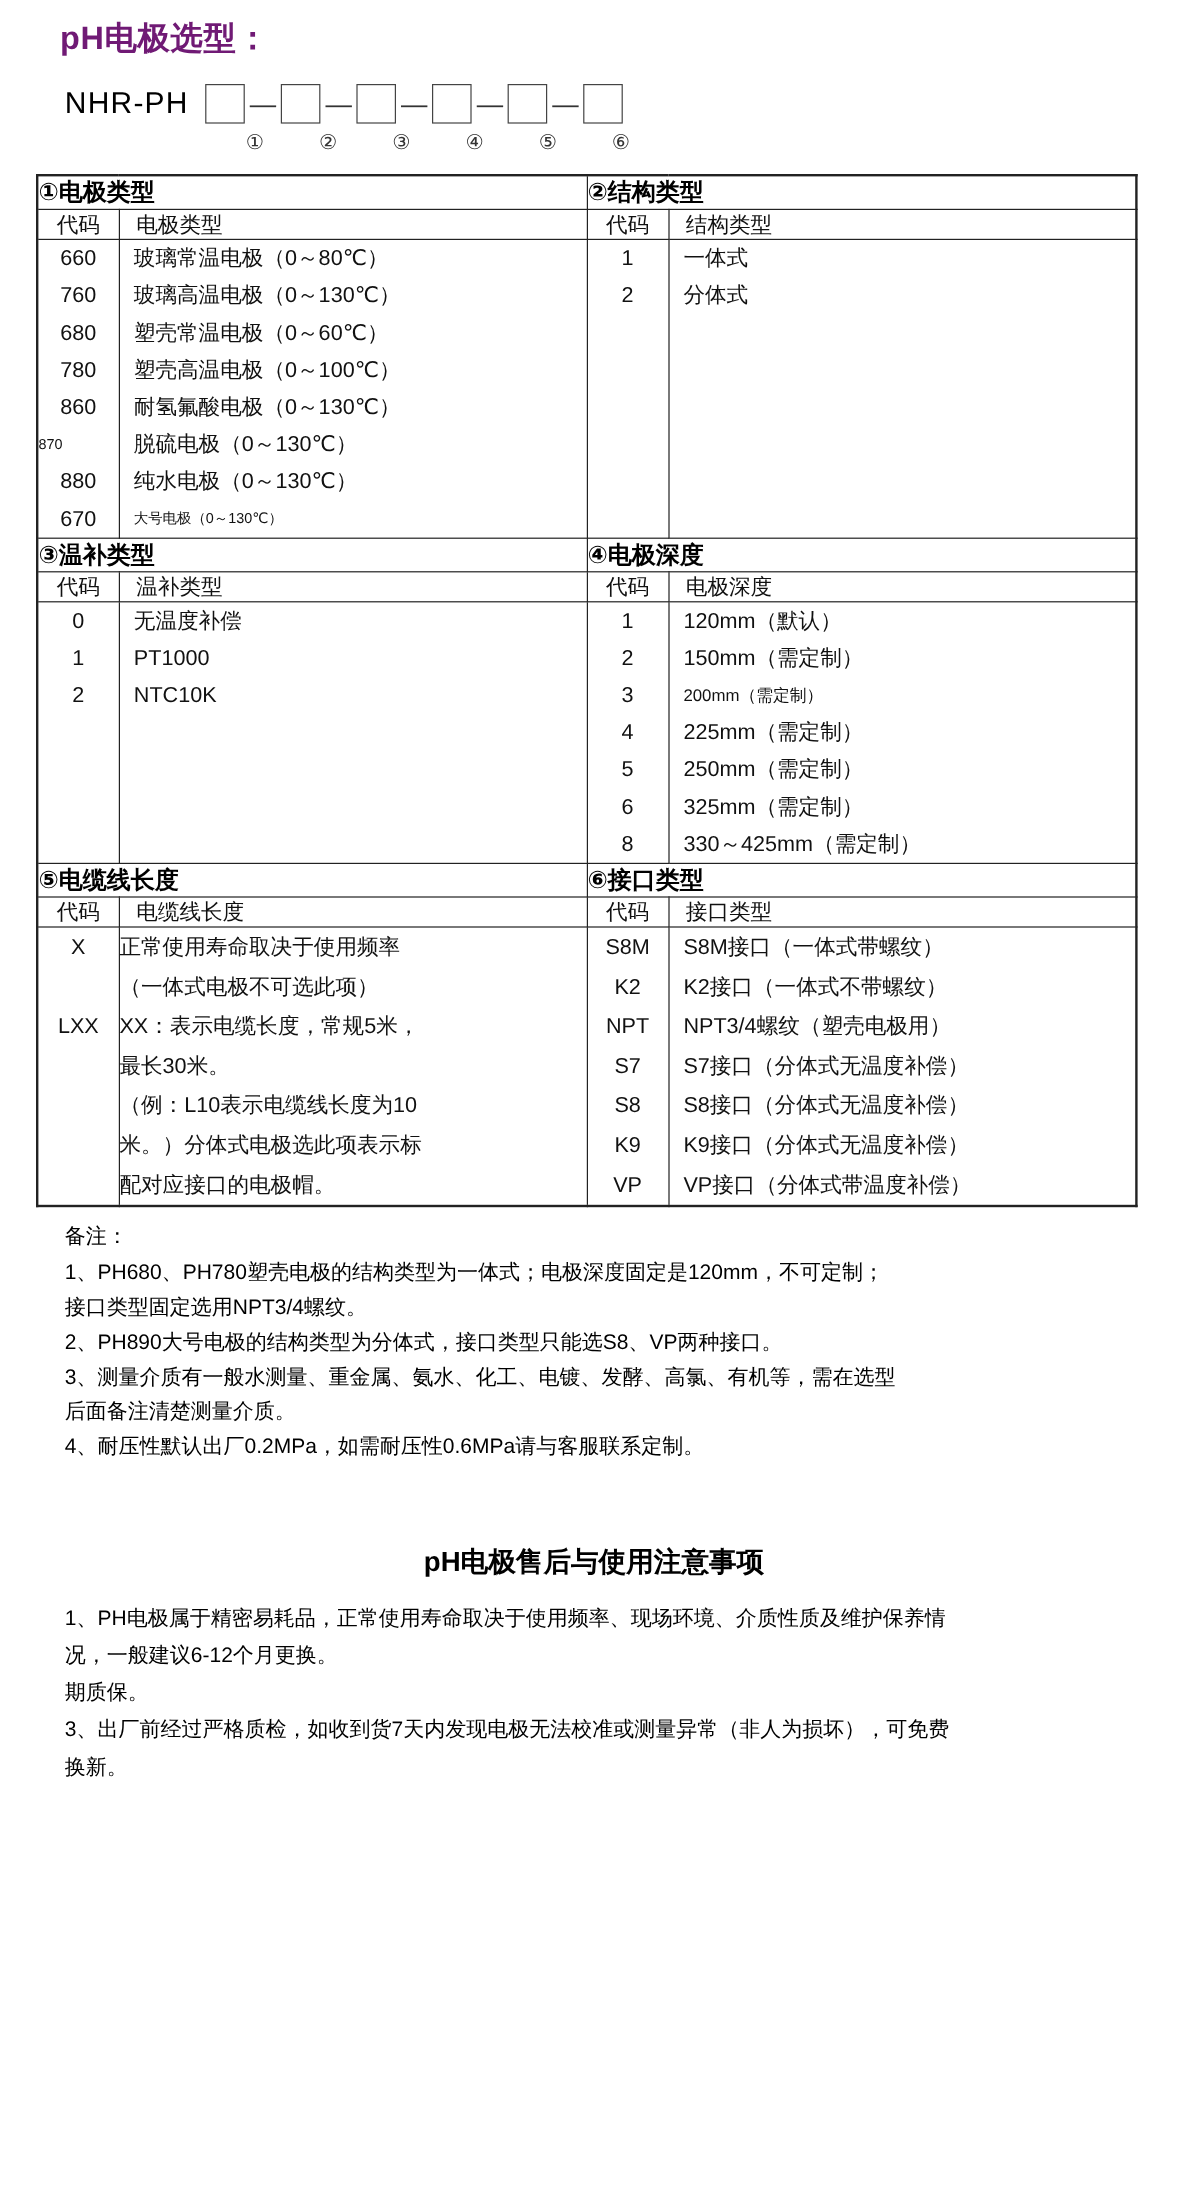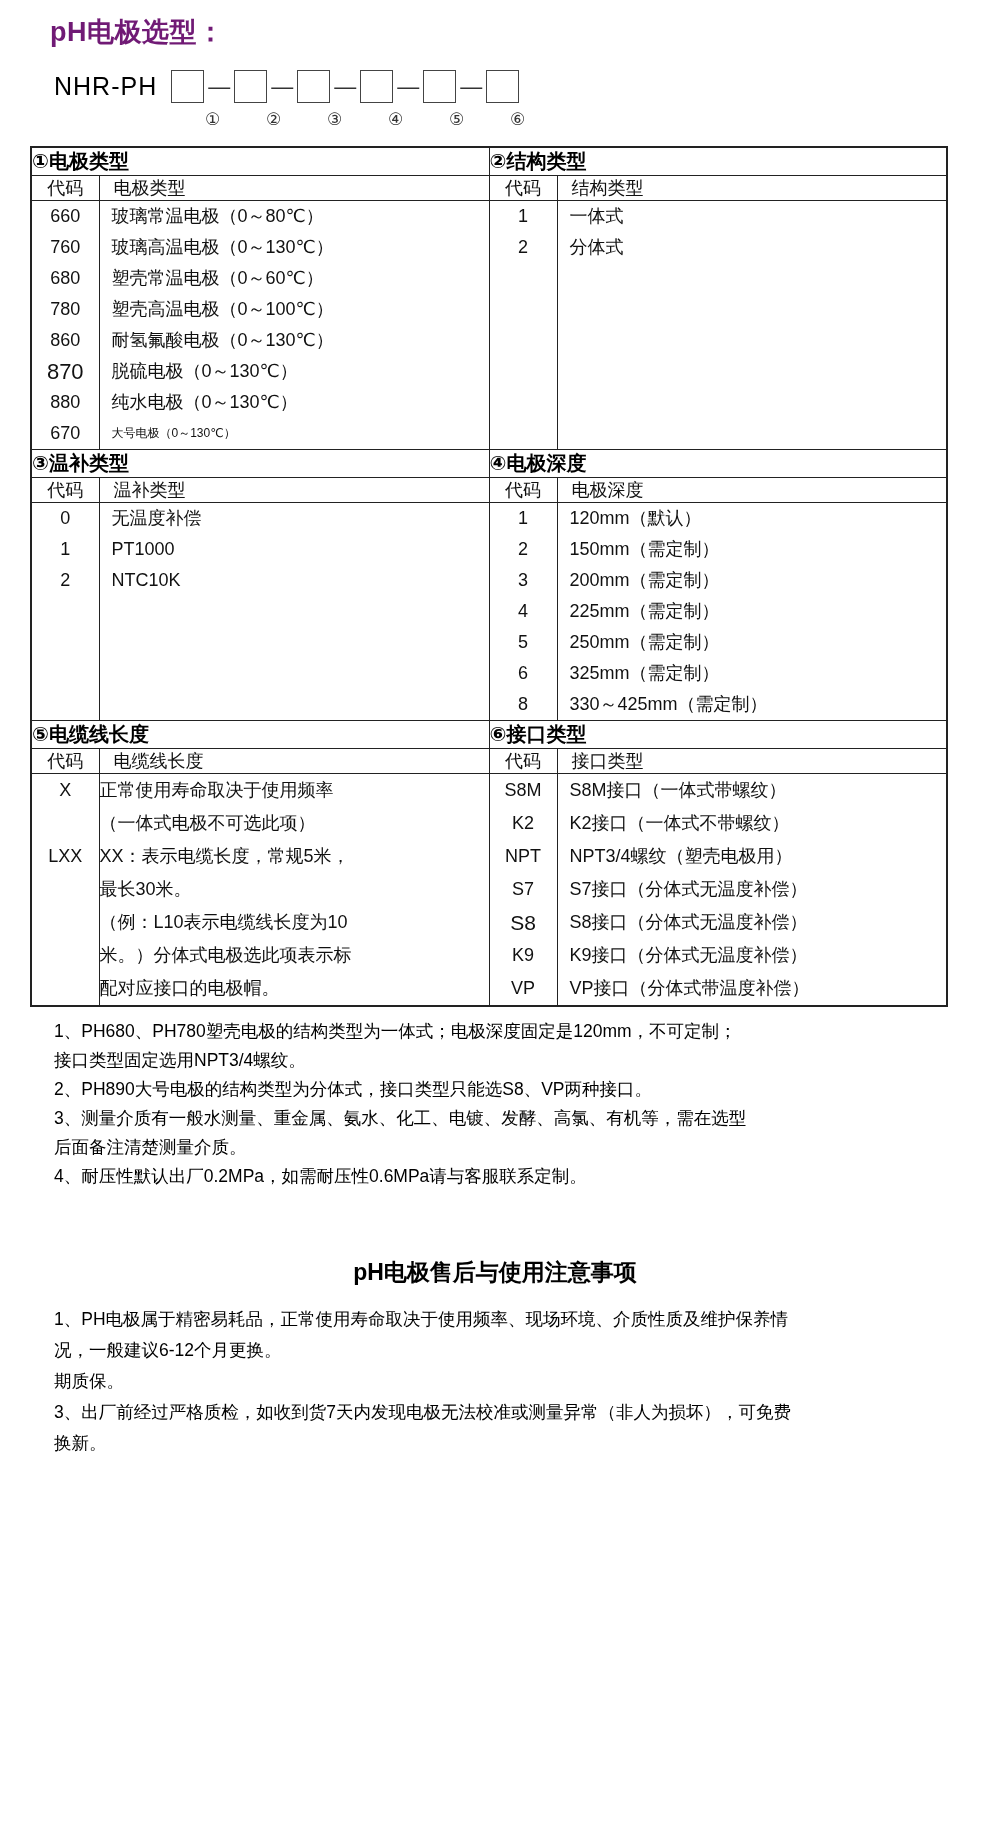--- a/index.html
+++ b/index.html
@@ -203,21 +203,21 @@
       <td class="hdr-cell">代码</td>
       <td class="hdr-cell left">结构类型</td>
     </tr>
     <tr>
       <td class="body-cell">
         <div class="line c" style="line-height:31px;font-size:18px;text-align:center">660</div>
         <div class="line c" style="line-height:31px;font-size:18px;text-align:center">760</div>
         <div class="line c" style="line-height:31px;font-size:18px;text-align:center">680</div>
         <div class="line c" style="line-height:31px;font-size:18px;text-align:center">780</div>
         <div class="line c" style="line-height:31px;font-size:18px;text-align:center">860</div>
-        <div class="line c" style="line-height:31px;font-size:22px;text-align:center">870</div>
+        <div class="line c" style="line-height:31px;font-size:12px;">870</div>
         <div class="line c" style="line-height:31px;font-size:18px;text-align:center">880</div>
         <div class="line c" style="line-height:31px;font-size:18px;text-align:center">670</div>
       </td>
       <td class="body-cell">
         <div style="line-height:31px;font-size:18px;padding-left:12px">玻璃常温电极（0～80℃）</div>
         <div style="line-height:31px;font-size:18px;padding-left:12px">玻璃高温电极（0～130℃）</div>
         <div style="line-height:31px;font-size:18px;padding-left:12px">塑壳常温电极（0～60℃）</div>
         <div style="line-height:31px;font-size:18px;padding-left:12px">塑壳高温电极（0～100℃）</div>
         <div style="line-height:31px;font-size:18px;padding-left:12px">耐氢氟酸电极（0～130℃）</div>
         <div style="line-height:31px;font-size:18px;padding-left:12px">脱硫电极（0～130℃）</div>
@@ -260,21 +260,21 @@
         <div style="line-height:31px;font-size:18px;text-align:center">2</div>
         <div style="line-height:31px;font-size:18px;text-align:center">3</div>
         <div style="line-height:31px;font-size:18px;text-align:center">4</div>
         <div style="line-height:31px;font-size:18px;text-align:center">5</div>
         <div style="line-height:31px;font-size:18px;text-align:center">6</div>
         <div style="line-height:31px;font-size:18px;text-align:center">8</div>
       </td>
       <td class="body-cell">
         <div style="line-height:31px;font-size:18px;padding-left:12px">120mm（默认）</div>
         <div style="line-height:31px;font-size:18px;padding-left:12px">150mm（需定制）</div>
-        <div style="line-height:31px;font-size:18px;padding-left:12px">200mm（需定制）</div>
+        <div style="line-height:31px;font-size:14px;padding-left:12px">200mm（需定制）</div>
         <div style="line-height:31px;font-size:18px;padding-left:12px">225mm（需定制）</div>
         <div style="line-height:31px;font-size:18px;padding-left:12px">250mm（需定制）</div>
         <div style="line-height:31px;font-size:18px;padding-left:12px">325mm（需定制）</div>
         <div style="line-height:31px;font-size:18px;padding-left:12px">330～425mm（需定制）</div>
       </td>
     </tr>
 
     <tr>
       <td colspan="2" class="sect-head">⑤电缆线长度</td>
       <td colspan="2" class="sect-head">⑥接口类型</td>
@@ -298,38 +298,39 @@
         <div>最长30米。</div>
         <div>（例：L10表示电缆线长度为10</div>
         <div>米。）分体式电极选此项表示标</div>
         <div>配对应接口的电极帽。</div>
       </td>
       <td class="body-cell">
         <div style="line-height:33px;font-size:18px;text-align:center">S8M</div>
         <div style="line-height:33px;font-size:18px;text-align:center">K2</div>
         <div style="line-height:33px;font-size:18px;text-align:center">NPT</div>
         <div style="line-height:33px;font-size:18px;text-align:center">S7</div>
-        <div style="line-height:33px;font-size:21px;text-align:center">S8</div>
+        <div style="line-height:33px;font-size:18px;text-align:center">S8</div>
         <div style="line-height:33px;font-size:18px;text-align:center">K9</div>
         <div style="line-height:33px;font-size:18px;text-align:center">VP</div>
       </td>
       <td class="body-cell">
         <div style="line-height:33px;font-size:18px;padding-left:12px">S8M接口（一体式带螺纹）</div>
         <div style="line-height:33px;font-size:18px;padding-left:12px">K2接口（一体式不带螺纹）</div>
         <div style="line-height:33px;font-size:18px;padding-left:12px">NPT3/4螺纹（塑壳电极用）</div>
         <div style="line-height:33px;font-size:18px;padding-left:12px">S7接口（分体式无温度补偿）</div>
         <div style="line-height:33px;font-size:18px;padding-left:12px">S8接口（分体式无温度补偿）</div>
         <div style="line-height:33px;font-size:18px;padding-left:12px">K9接口（分体式无温度补偿）</div>
         <div style="line-height:33px;font-size:18px;padding-left:12px">VP接口（分体式带温度补偿）</div>
       </td>
     </tr>
   </tbody>
     </table>
 
   <div class="notes">
+    <div class="nhead">备注：</div>
     <div>1、PH680、PH780塑壳电极的结构类型为一体式；电极深度固定是120mm，不可定制；</div>
     <div>接口类型固定选用NPT3/4螺纹。</div>
     <div>2、PH890大号电极的结构类型为分体式，接口类型只能选S8、VP两种接口。</div>
     <div>3、测量介质有一般水测量、重金属、氨水、化工、电镀、发酵、高氯、有机等，需在选型</div>
     <div>后面备注清楚测量介质。</div>
     <div>4、耐压性默认出厂0.2MPa，如需耐压性0.6MPa请与客服联系定制。</div>
   </div>
 
   <div class="sub-title">pH电极售后与使用注意事项</div>
 

